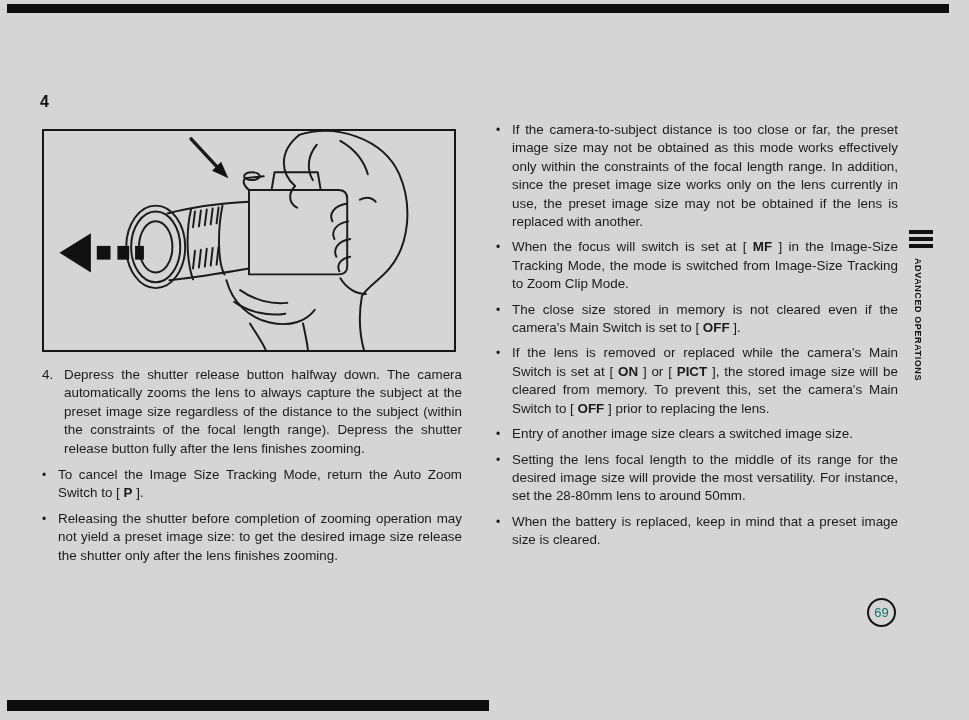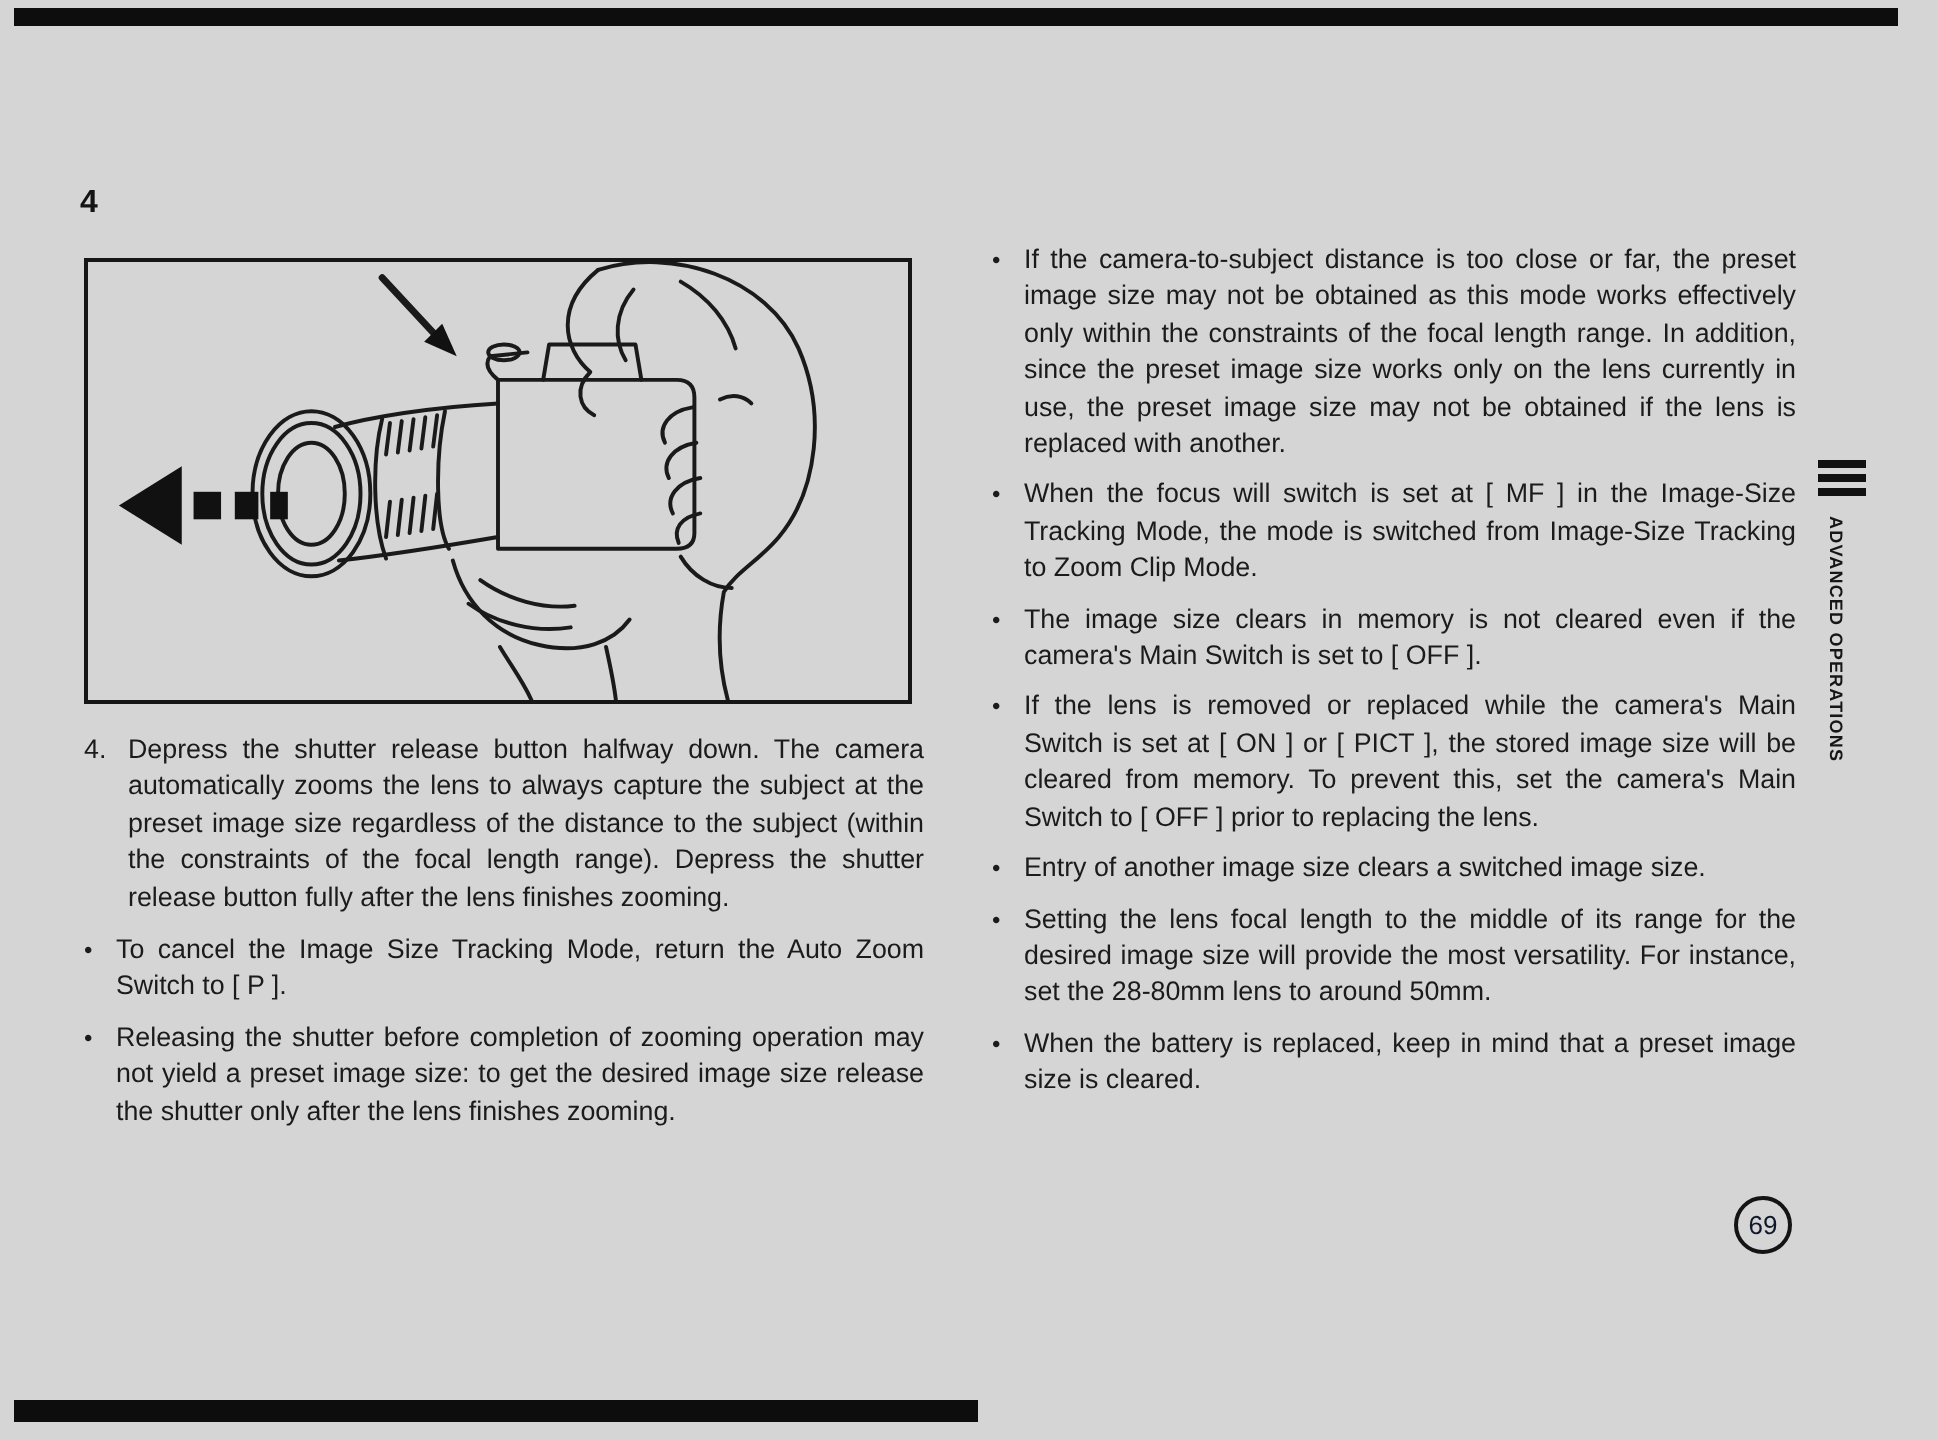--- a/index.html
+++ b/index.html
@@ -31,40 +31,40 @@
   .col-right{left:496px;top:121px;width:402px;}
 
   .numbered{display:grid;grid-template-columns:22px 1fr;margin-bottom:8px;}
   .numbered .num{display:block;}
   .numbered .step-text{display:block;text-align:justify;}
 
   .bullets{display:block;}
   .bullet{display:grid;grid-template-columns:16px 1fr;margin-bottom:7px;}
   .bullet .marker{display:block;font-size:12px;line-height:18.4px;}
   .bullet .btext{display:block;text-align:justify;}
-  .bullet b{font-weight:normal;}
+  .bullet b{font-weight:bold;}
 
   .tab-marker{
     position:absolute;left:909px;top:230px;width:32px;
     display:flex;flex-direction:column;align-items:flex-start;
   }
   .bars{width:24px;}
   .bars i{display:block;height:4px;background:#111;margin-bottom:3px;}
   .tab-label{
     margin-top:7px;margin-left:4px;
     writing-mode:vertical-rl;text-orientation:mixed;
     font-size:9px;font-weight:bold;letter-spacing:0.6px;color:#161616;
     white-space:nowrap;
   }
 
   .page-badge{
     position:absolute;left:867px;top:598px;width:29px;height:29px;
     border:2.5px solid #141414;border-radius:50%;box-sizing:border-box;
     display:flex;align-items:center;justify-content:center;
-    font-size:13px;color:#0f172a;background:#d5d5d5;
+    font-size:13px;color:#0f766e;background:#d5d5d5;
   }
 </style>
 </head>
 <body>
 
 <div class="sheet">
 
   <div class="rule rule-top"></div>
 
   <div class="section-num">4</div>
@@ -137,21 +137,21 @@
         <div class="bullet">
           <span class="marker">•</span>
           <span class="btext"><span>If the camera-to-subject distance is too close or far, the preset image size may not be obtained as this mode works effectively only within the constraints of the focal length range. In addition, since the preset image size works only on the lens currently in use, the preset image size may not be obtained if the lens is replaced with another.</span></span>
         </div>
         <div class="bullet">
           <span class="marker">•</span>
           <span class="btext"><span>When the focus will switch is set at [ </span><b>MF</b><span> ] in the Image-Size Tracking Mode, the mode is switched from Image-Size Tracking to Zoom Clip Mode.</span></span>
         </div>
         <div class="bullet">
           <span class="marker">•</span>
-          <span class="btext"><span>The image size clears in memory is not cleared even if the camera's Main Switch is set to [ </span><b>OFF</b><span> ].</span></span>
+          <span class="btext"><span>The close size stored in memory is not cleared even if the camera's Main Switch is set to [ </span><b>OFF</b><span> ].</span></span>
         </div>
         <div class="bullet">
           <span class="marker">•</span>
           <span class="btext"><span>If the lens is removed or replaced while the camera's Main Switch is set at [ </span><b>ON</b><span> ] or [ </span><b>PICT</b><span> ], the stored image size will be cleared from memory. To prevent this, set the camera's Main Switch to [ </span><b>OFF</b><span> ] prior to replacing the lens.</span></span>
         </div>
         <div class="bullet">
           <span class="marker">•</span>
           <span class="btext"><span>Entry of another image size clears a switched image size.</span></span>
         </div>
         <div class="bullet">

